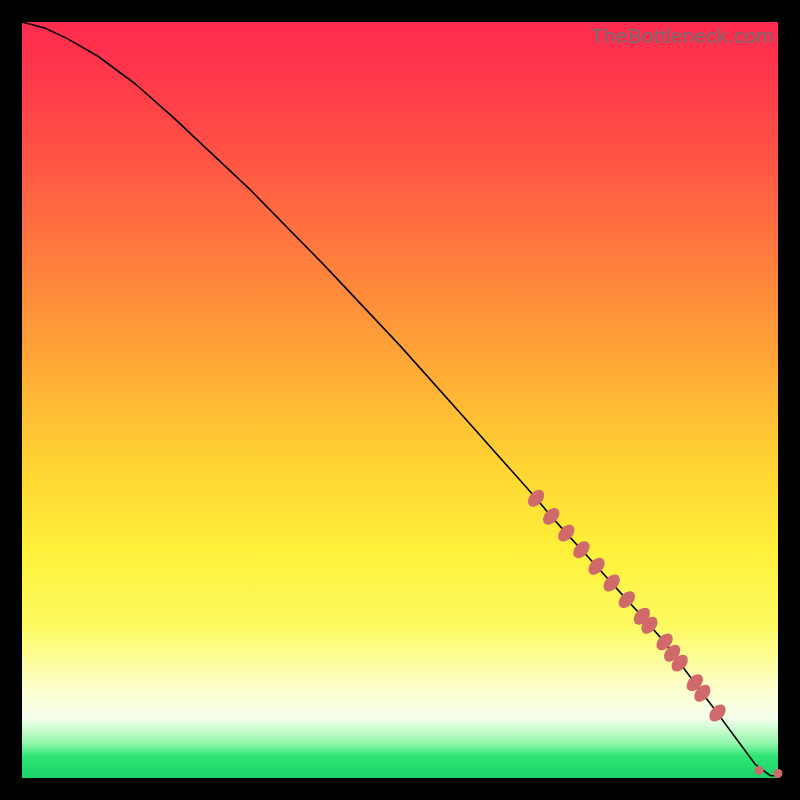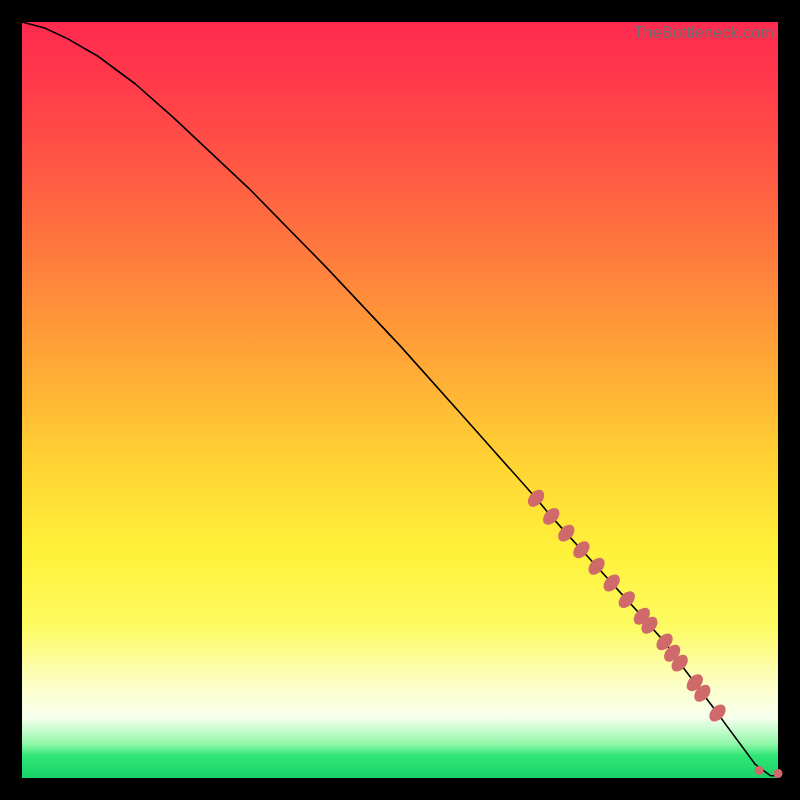--- a/index.html
+++ b/index.html
@@ -38,21 +38,21 @@
       #91f7a9 95.5%,
       #31e676 97%,
       #18d268 100%
     );
   }
   .attribution {
     position: absolute;
     top: 2px;
     right: 4px;
     color: #6d6d6d;
-    font-size: 16px;
+    font-size: 21px;
     font-weight: 500;
     letter-spacing: 0.2px;
   }
   svg.curve {
     position: absolute;
     left: 0;
     top: 0;
     width: 756px;
     height: 756px;
     overflow: visible;

